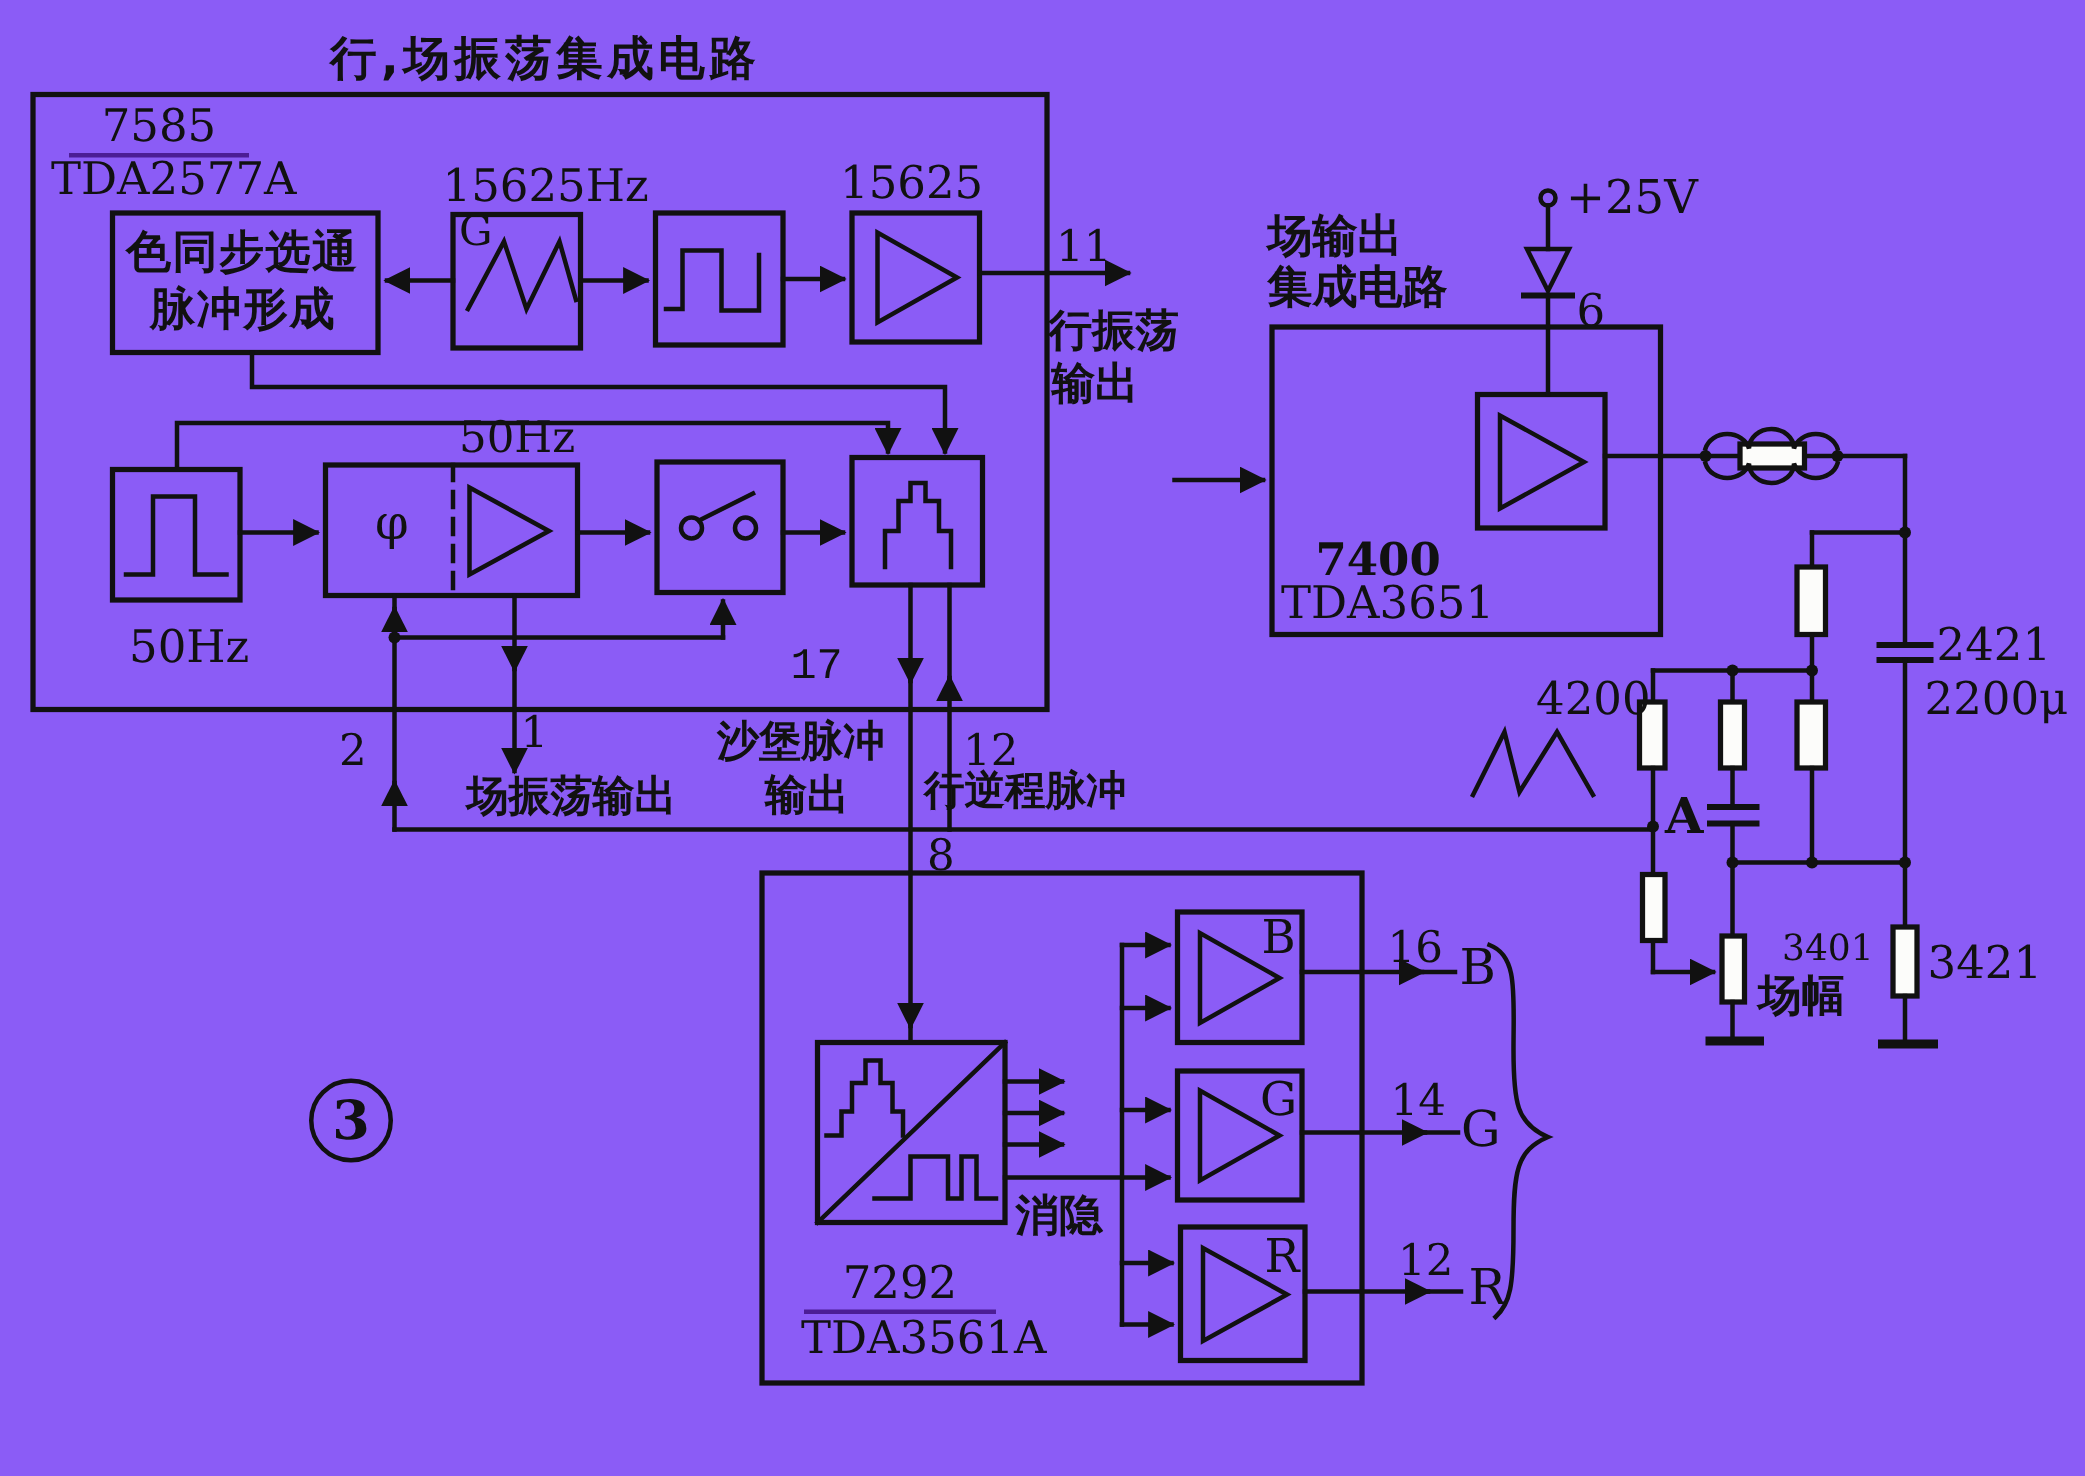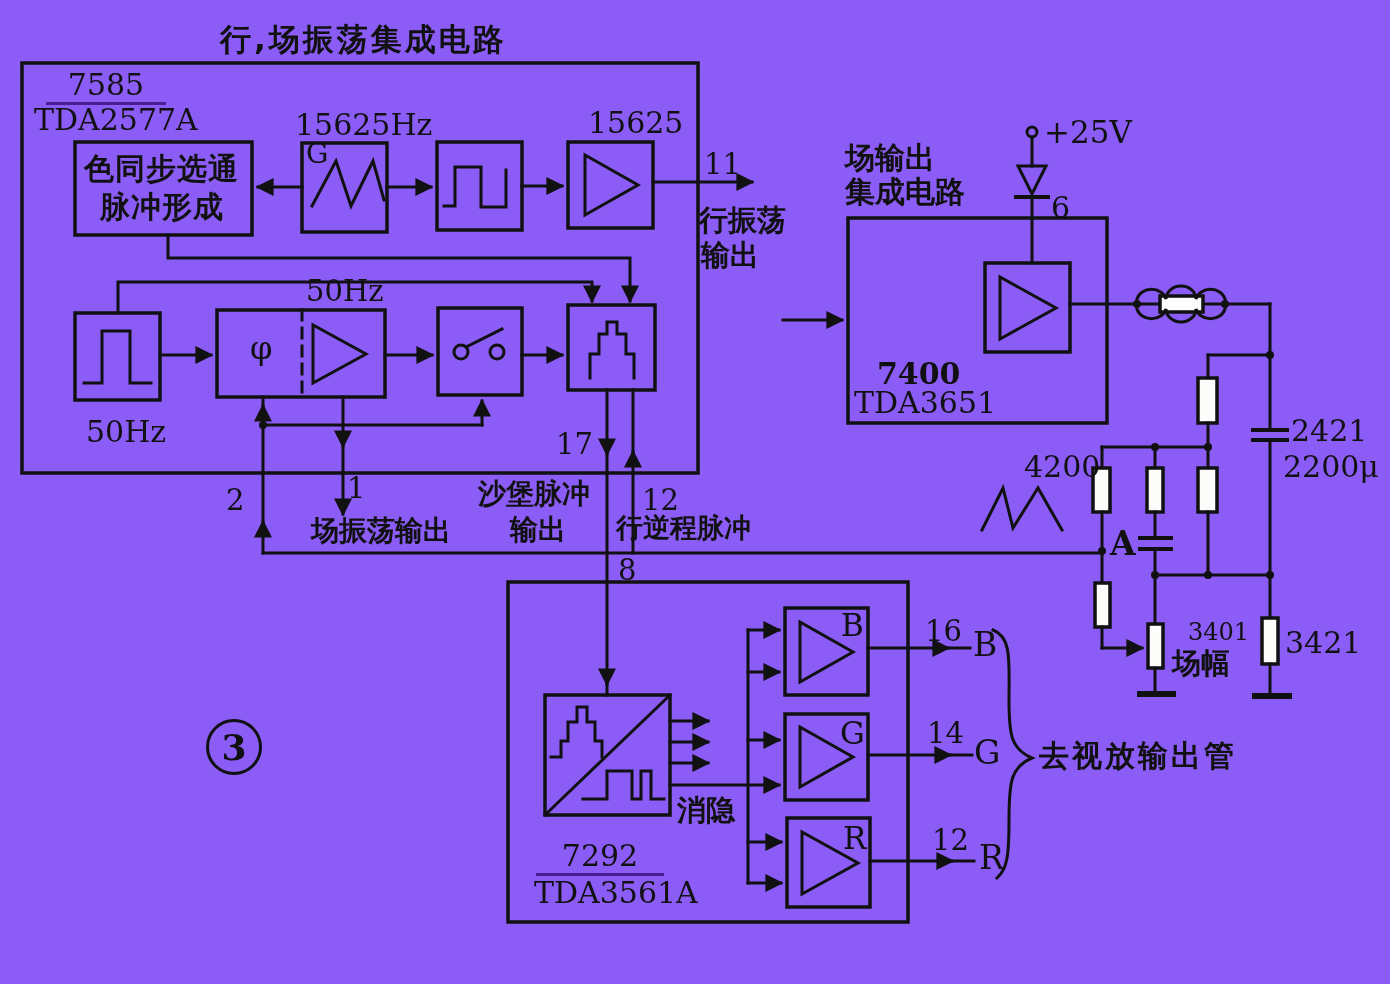--- a/index.html
+++ b/index.html
@@ -186,35 +186,35 @@
 <div class="t cn" style="left:220px;top:24px;font-size:31px;letter-spacing:3px;">行,场振荡集成电路</div>
 
 <div class="t num frac" style="left:46px;top:70px;width:120px;font-size:30px;">7585</div>
 <div class="t num" style="left:34px;top:105px;font-size:30px;">TDA2577A</div>
 
 <div class="t cn" style="left:84px;top:154px;font-size:30px;letter-spacing:1px;">色同步选通</div>
 <div class="t cn" style="left:100px;top:192px;font-size:30px;letter-spacing:1px;">脉冲形成</div>
 
 <div class="t num" style="left:295px;top:110px;font-size:30px;">15625Hz</div>
 <div class="t num" style="left:306px;top:140px;font-size:28px;">G</div>
-<div class="t num" style="left:588px;top:108px;font-size:30px;">15625</div>
+<div class="t num" style="left:560px;top:108px;font-size:30px;">15625</div>
 
 <div class="t num" style="left:704px;top:150px;font-size:29px;">11</div>
 <div class="t cn" style="left:699px;top:206px;font-size:29px;">行振荡</div>
 <div class="t cn" style="left:701px;top:241px;font-size:29px;">输出</div>
 
 <div class="t num" style="left:306px;top:277px;font-size:29px;">50Hz</div>
 <div class="t num" style="left:86px;top:417px;font-size:30px;">50Hz</div>
 <div class="t num" style="left:250px;top:332px;font-size:32px;">φ</div>
 
 <div class="t num" style="left:226px;top:486px;font-size:29px;">2</div>
 <div class="t num" style="left:347px;top:474px;font-size:29px;">1</div>
 <div class="t cn" style="left:311px;top:517px;font-size:28px;">场振荡输出</div>
 
-<div class="t num" style="left:556px;top:430px;font-size:29px;">17</div>
+<div class="t num" style="left:527px;top:430px;font-size:29px;font-family:Liberation Mono, monospace;">17</div>
 <div class="t cn" style="left:478px;top:480px;font-size:28px;">沙堡脉冲</div>
 <div class="t cn" style="left:510px;top:516px;font-size:28px;">输出</div>
 <div class="t num" style="left:642px;top:486px;font-size:29px;">12</div>
 <div class="t cn" style="left:616px;top:514px;font-size:27px;">行逆程脉冲</div>
 <div class="t num" style="left:618px;top:556px;font-size:29px;">8</div>
 
 <div class="circle3" style="left:206px;top:719px;">
   <span>3</span>
 </div>
 
@@ -237,19 +237,18 @@
 <div class="t num" style="left:840px;top:718px;font-size:31px;">G</div>
 <div class="t num" style="left:843px;top:823px;font-size:31px;">R</div>
 
 <div class="t num" style="left:925px;top:617px;font-size:29px;">16</div>
 <div class="t num" style="left:973px;top:628px;font-size:33px;">B</div>
 <div class="t num" style="left:927px;top:719px;font-size:29px;">14</div>
 <div class="t num" style="left:974px;top:736px;font-size:33px;">G</div>
 <div class="t num" style="left:932px;top:826px;font-size:29px;">12</div>
 <div class="t num" style="left:979px;top:841px;font-size:33px;">R</div>
 
-<div class="t cn" style="left:1039px;top:741px;font-size:30px;letter-spacing:3px;">去视放输出管</div>
 <div class="t cn" style="left:677px;top:796px;font-size:29px;">消隐</div>
 
 <div class="t num frac" style="left:536px;top:841px;width:128px;font-size:30px;">7292</div>
 <div class="t num" style="left:534px;top:878px;font-size:30px;">TDA3561A</div>
 
 </div>
 
 </body></html>

